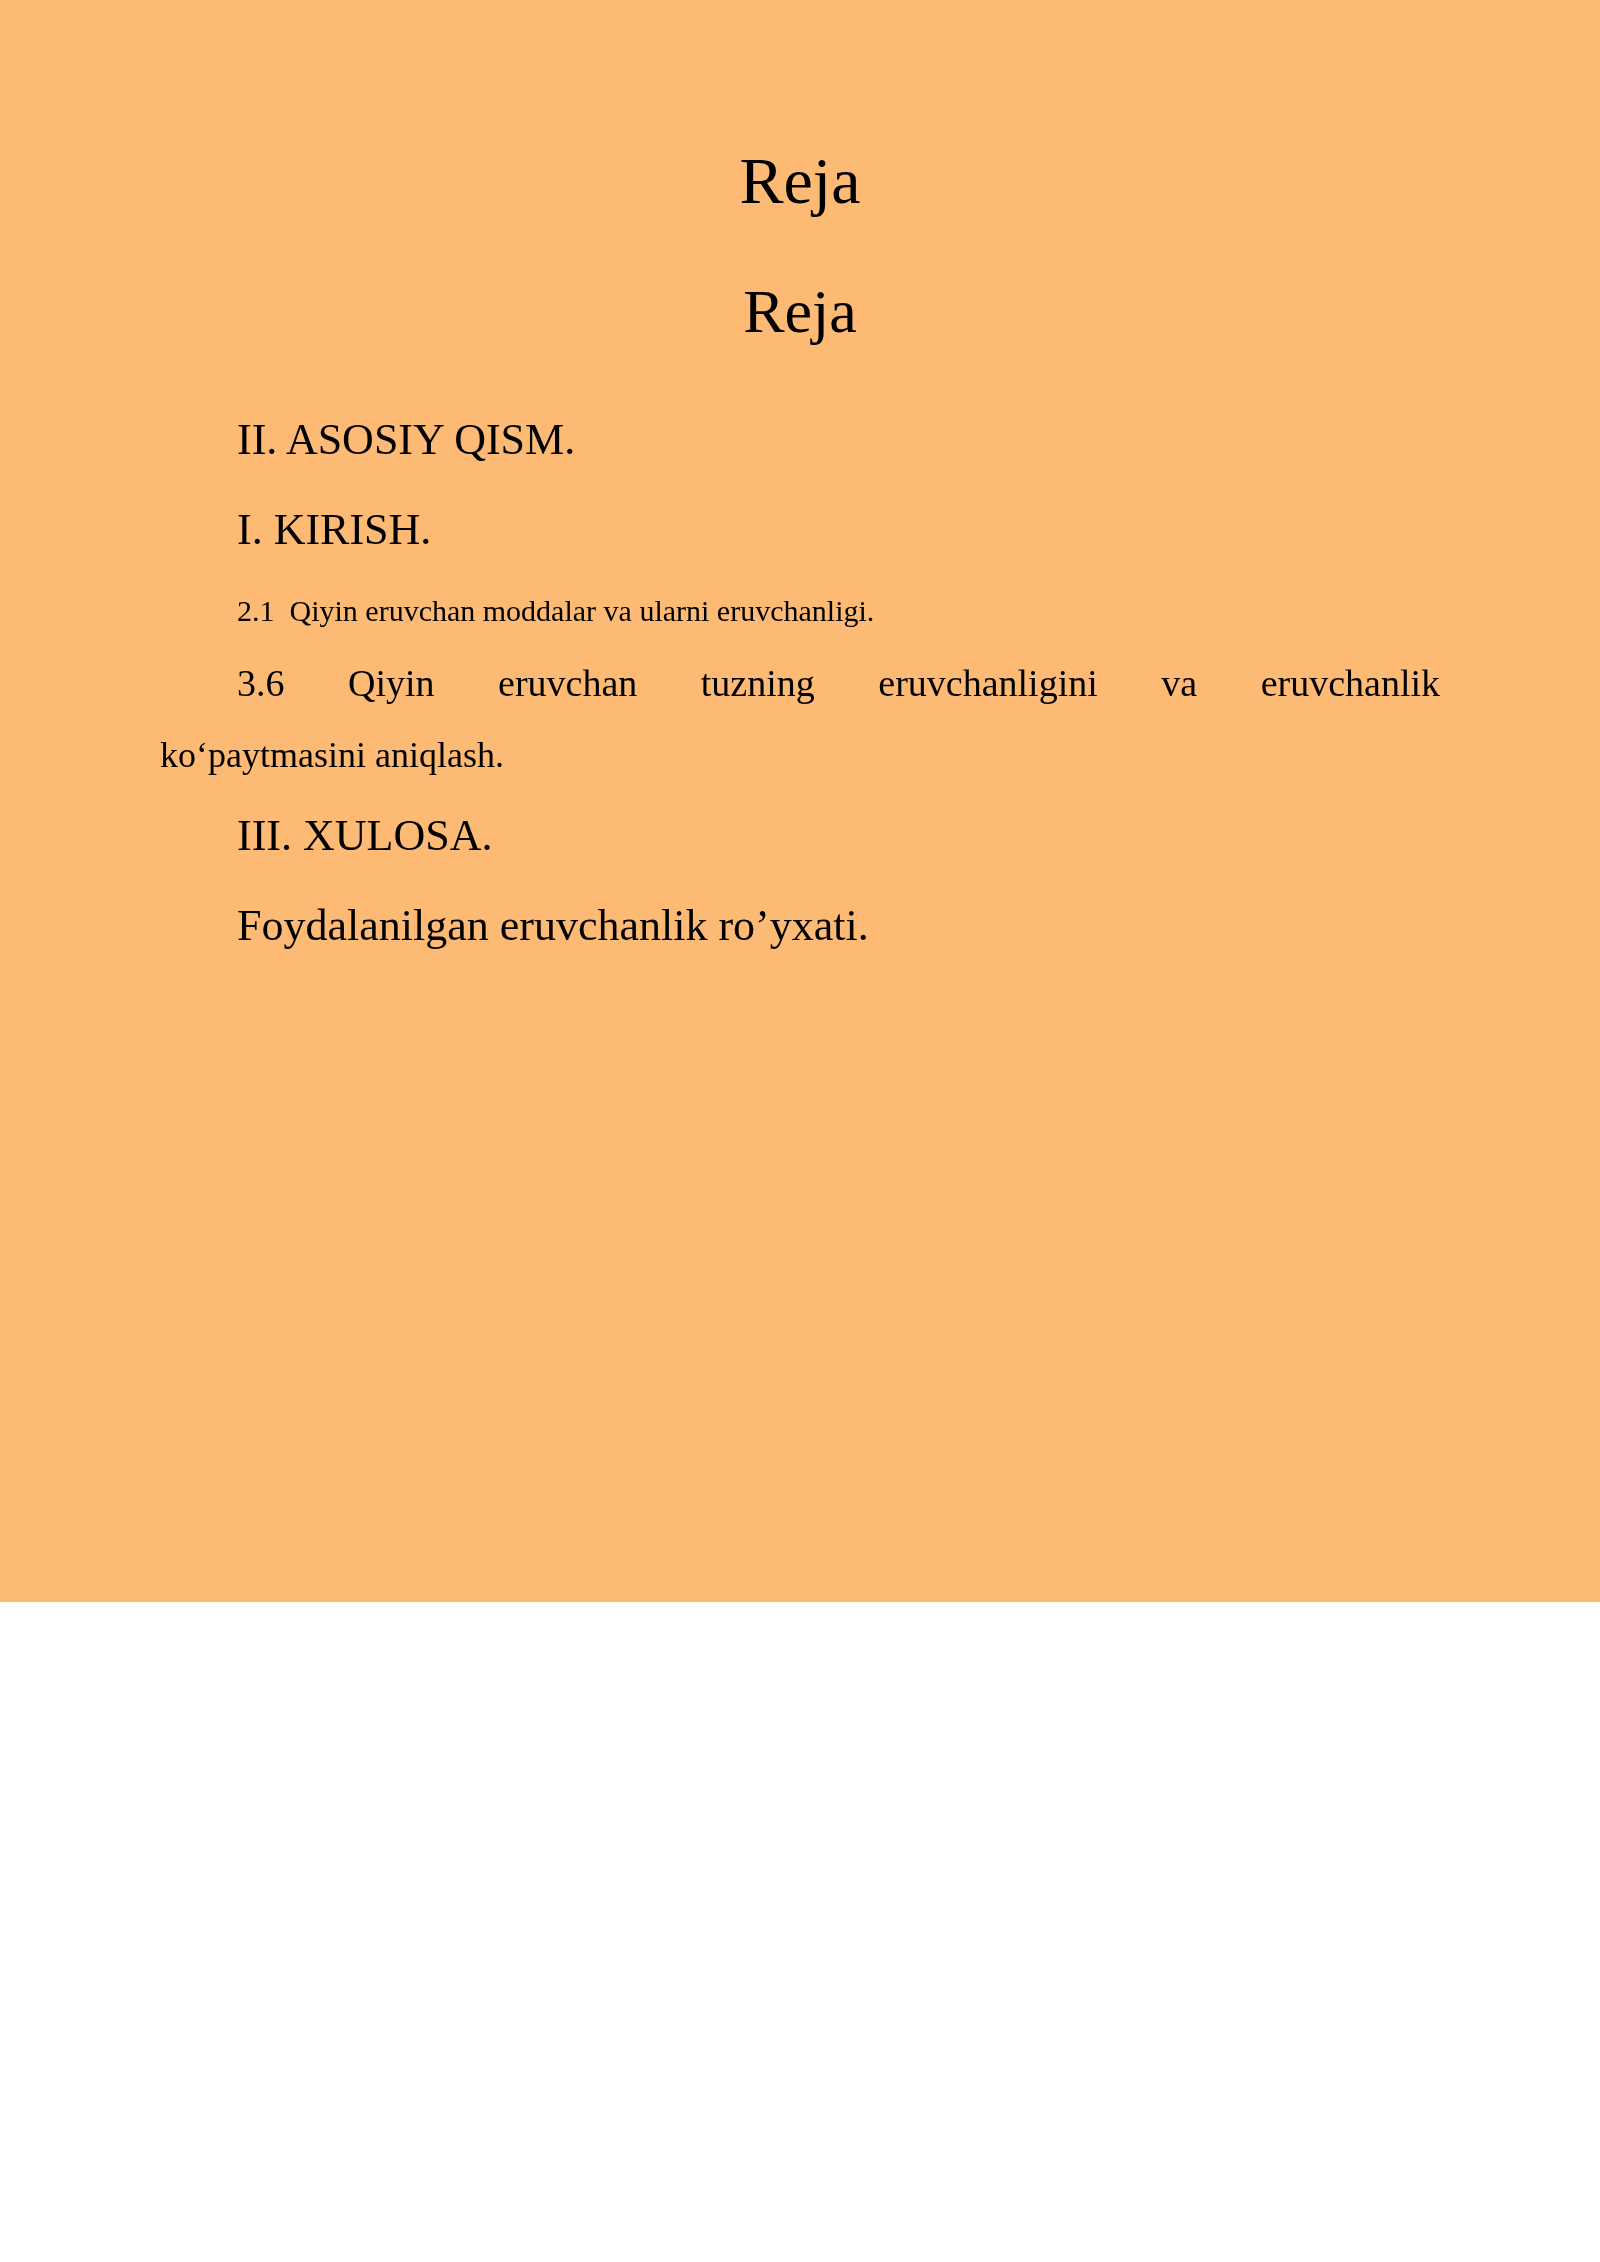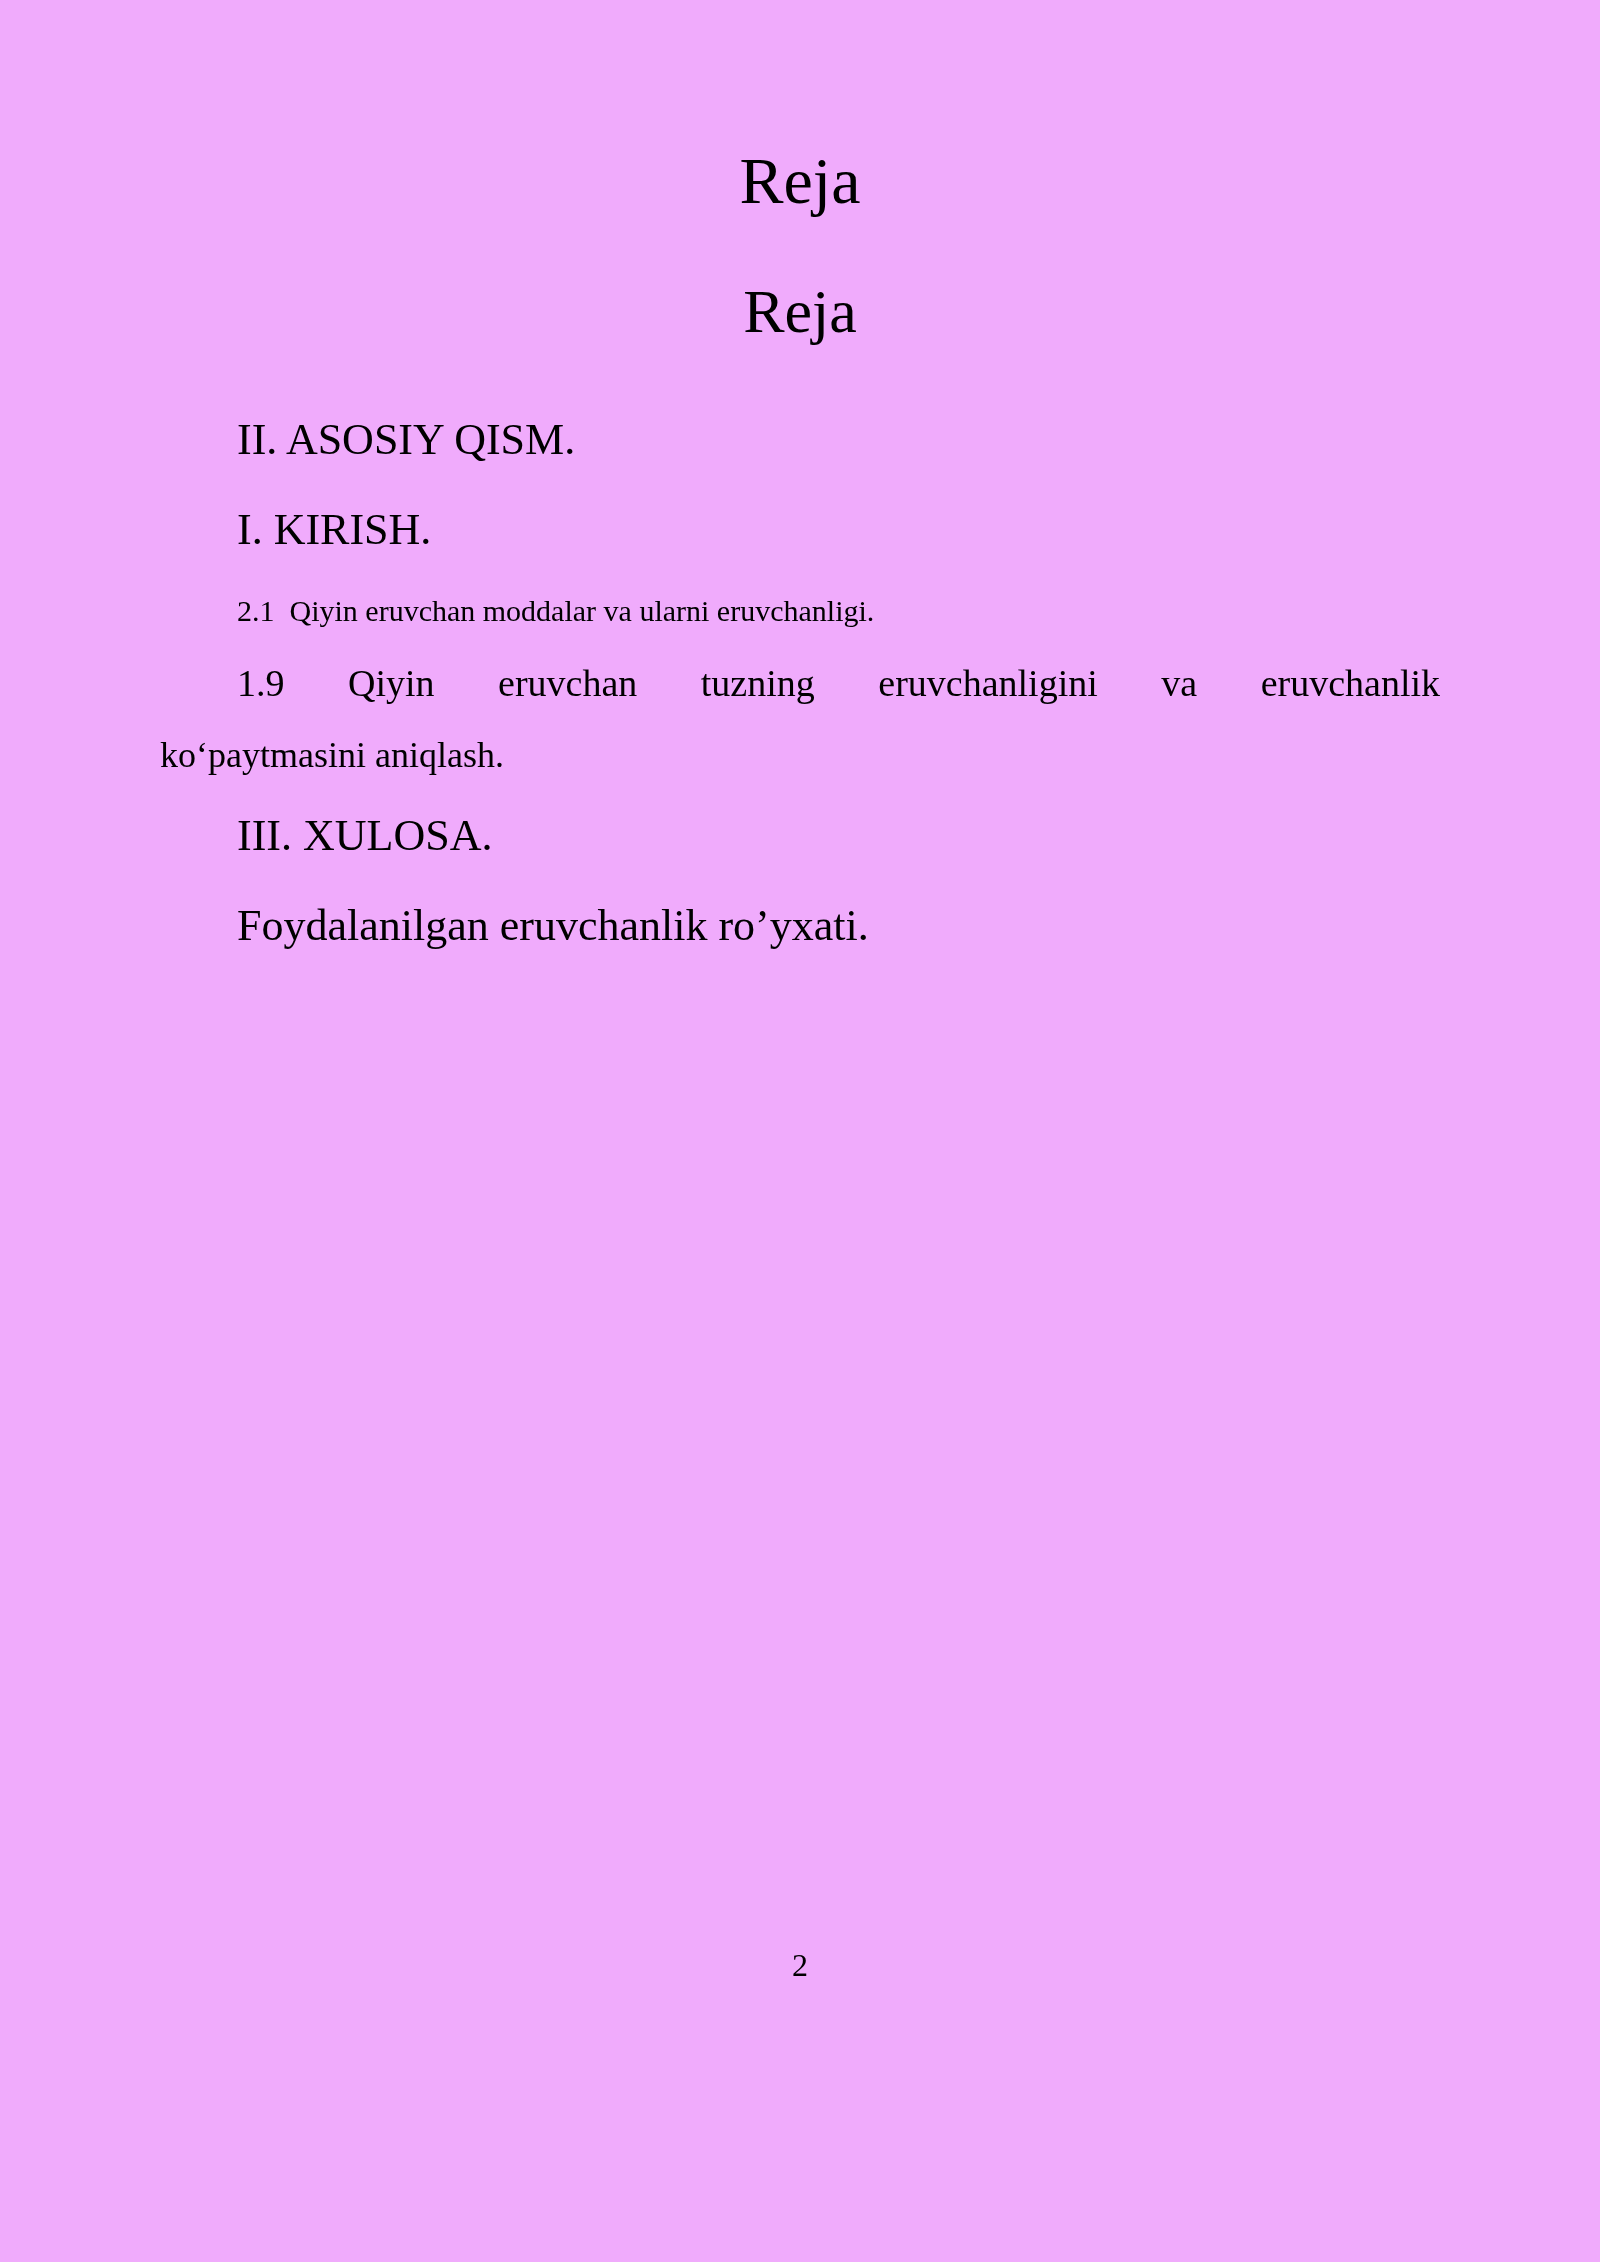--- a/index.html
+++ b/index.html
@@ -3,23 +3,23 @@
 <meta charset="utf-8">
 <style>
   html, body {
     margin: 0;
     padding: 0;
     background: #ffffff;
   }
   .page {
     position: relative;
     width: 1600px;
-    height: 2262px;
+    height: 1602px;
     margin: 0 auto;
-    background: #f0abfc;
+    background: #fdba74;
     color: #000000;
     font-family: "Liberation Serif", serif;
     overflow: hidden;
   }
   .content {
     padding: 140px 160px 0 160px;
   }
   .doc-title {
     text-align: center;
     font-size: 66px;
@@ -81,21 +81,21 @@
 
     <div class="doc-subtitle">Reja</div>
 
     <p class="heading">II. ASOSIY QISM.</p>
 
     <p class="heading">I. KIRISH.</p>
 
     <p class="body-line">2.1  Qiyin eruvchan moddalar va ularni eruvchanligi.</p>
 
 
-    <p class="body-line-justified">1.9 Qiyin eruvchan tuzning eruvchanligini va eruvchanlik</p>
+    <p class="body-line-justified">3.6 Qiyin eruvchan tuzning eruvchanligini va eruvchanlik</p>
 
     <p class="body-line-cont">ko‘paytmasini aniqlash.</p>
 
     <p class="heading">III. XULOSA.</p>
 
     <p class="heading">Foydalanilgan eruvchanlik ro’yxati.</p>
 
   </div>
 
   <div class="page-number">2</div>

